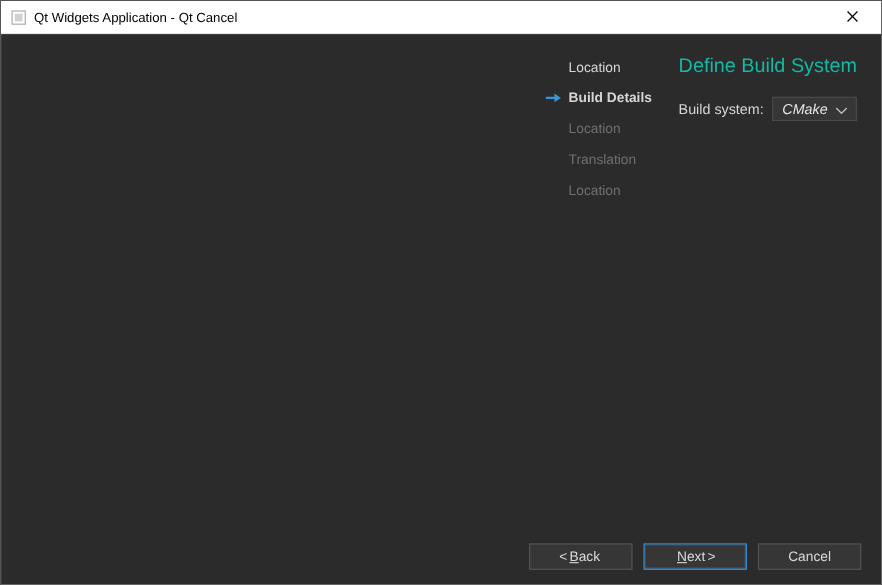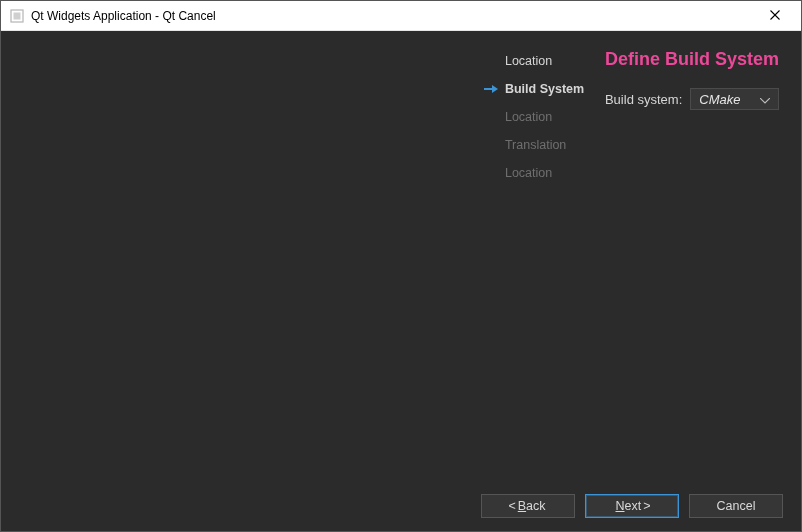--- a/index.html
+++ b/index.html
@@ -75,23 +75,23 @@
       display: flex; align-items: center; justify-content: center;
     }
     
     .pane {
       flex: 1;
       padding: 18px 22px 10px 10px;
       display: flex;
       flex-direction: column;
     }
     .page-title {
-      color: #ec4899;
+      color: #14b8a6;
       font-size: 18px;
-      font-weight: 700;
+      font-weight: 400;
       margin-bottom: 18px;
     }
     .form-row {
       display: flex;
       align-items: center;
       gap: 8px;
     }
     .form-label {
       color: #d6d6d6;
       font-size: 13px;
@@ -180,21 +180,21 @@
       <div class="side-item completed">
         <span class="side-indicator"></span>
         <span>Location</span>
       </div>
       <div class="side-item current">
         <span class="side-indicator">
           <svg width="14" height="10" viewBox="0 0 14 10">
             <path d="M0 4 H8 V1 L14 5 L8 9 V6 H0 Z" fill="#3a94d6"></path>
           </svg>
         </span>
-        <span>Build System</span>
+        <span>Build Details</span>
       </div>
       <div class="side-item">
         <span class="side-indicator"></span>
         <span>Location</span>
       </div>
       <div class="side-item">
         <span class="side-indicator"></span>
         <span>Translation</span>
       </div>
       <div class="side-item">

